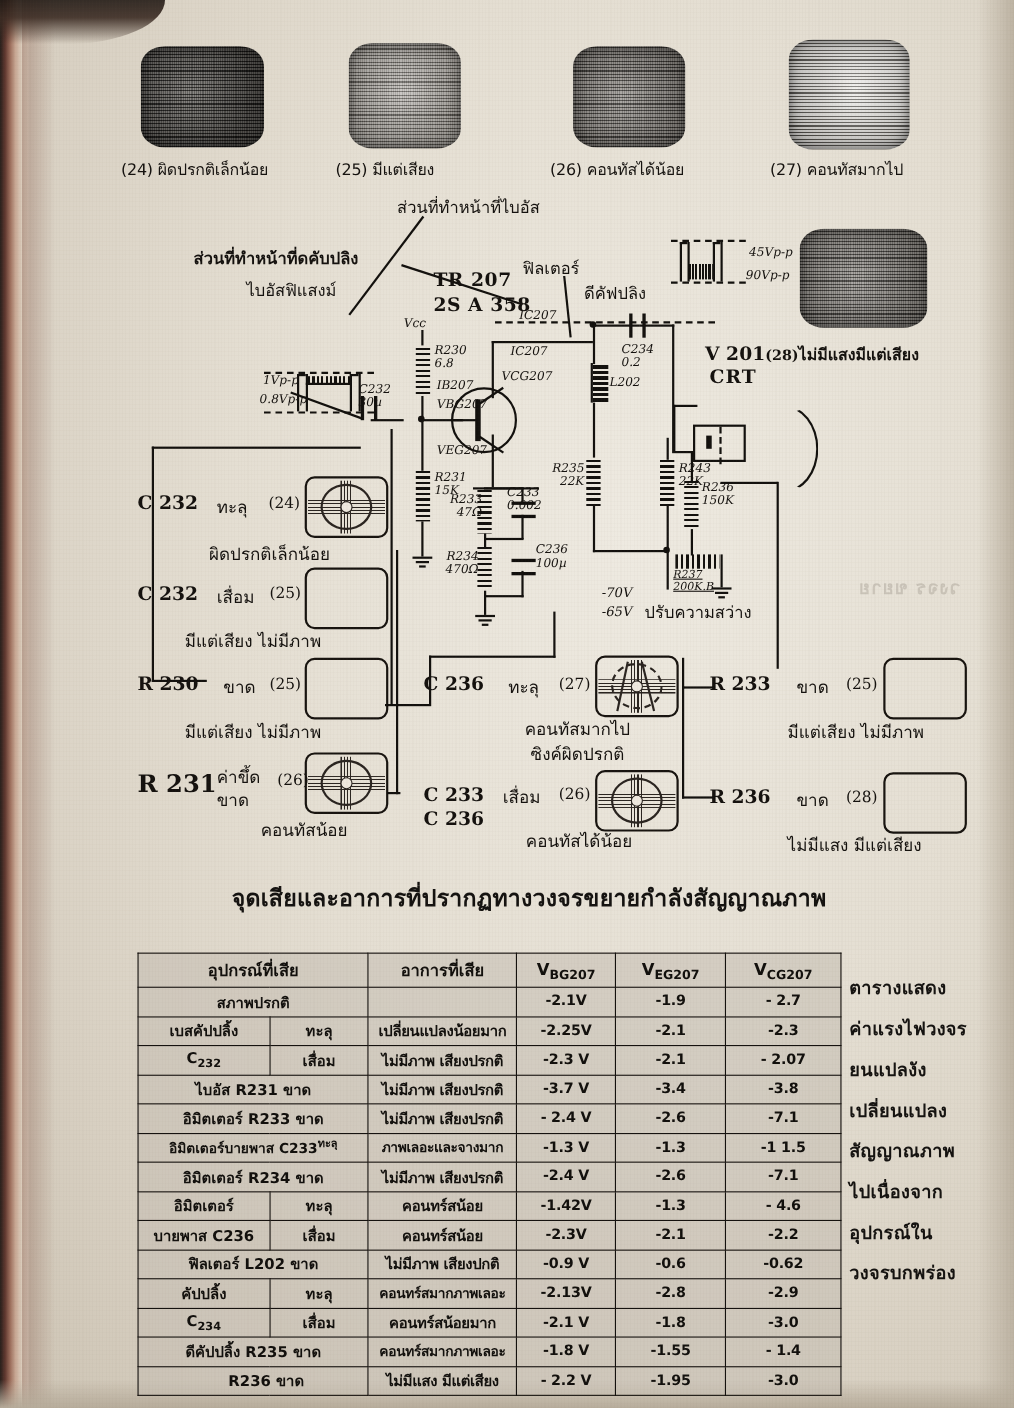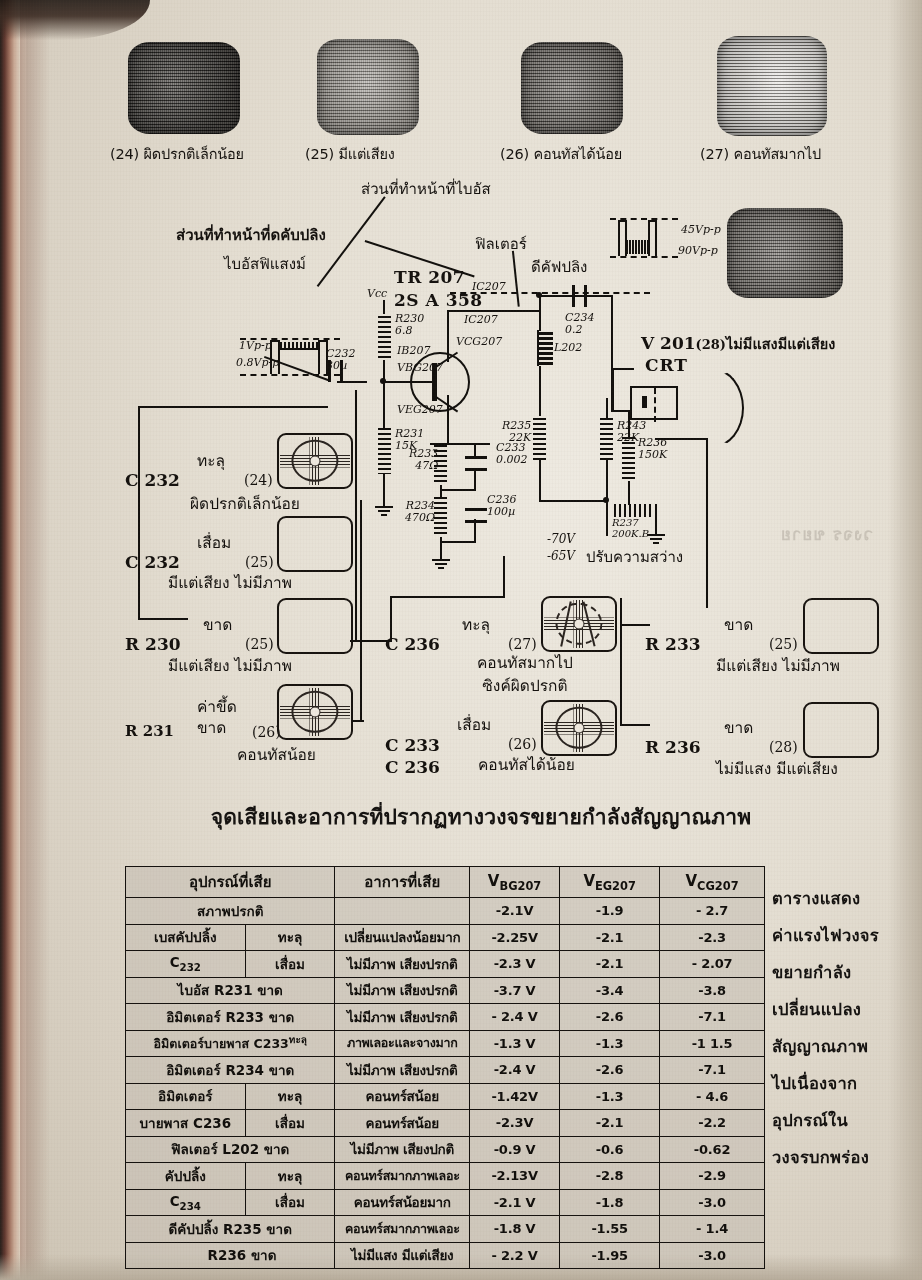--- a/index.html
+++ b/index.html
@@ -39,21 +39,21 @@
   }
   #grain{
     position:absolute;inset:0;pointer-events:none;opacity:.30;
     background-image:
       repeating-linear-gradient(90deg, rgba(120,105,85,.10) 0 1px, rgba(255,255,255,0) 1px 3px),
       repeating-linear-gradient(0deg, rgba(120,105,85,.07) 0 1px, rgba(255,255,255,0) 1px 4px);
   }
 
   .abs{position:absolute;}
   .th{font-family:"DejaVu Sans","Liberation Sans",sans-serif;color:#14110e;}
-  .serif{font-family:"DejaVu Serif","Liberation Serif",serif;color:#14110e;margin-top:22px;}
+  .serif{font-family:"DejaVu Serif","Liberation Serif",serif;color:#14110e;}
 
   
   .tvphoto{
     position:absolute;border-radius:22px/18px;
     background-color:#4a4742;
     background-image:
       repeating-linear-gradient(0deg, rgba(0,0,0,.55) 0 1px, rgba(255,255,255,.10) 1px 3px),
       repeating-linear-gradient(90deg, rgba(0,0,0,.30) 0 1px, rgba(255,255,255,.06) 1px 2px),
       radial-gradient(circle at 40% 45%, rgba(255,255,255,.25), rgba(0,0,0,.35) 70%);
     box-shadow:inset 0 0 12px rgba(0,0,0,.55);
@@ -304,21 +304,21 @@
   </div>
   <div class="wire wv" style="left:440px;top:485px;height:14px;"></div>
   <div class="wire wv" style="left:440px;top:537px;height:22px;"></div>
   <div class="gnd" style="left:432px;top:559px;">
     <i style="top:0;width:18px;"></i>
       <i style="top:4px;left:3px;width:12px;"></i>
       <i style="top:8px;left:6px;width:6px;"></i>
   </div>
 
   <div class="capv" style="left:465px;top:456px;"></div>
-  <div class="lbl" style="left:496px;top:442px;">
+  <div class="lbl" style="left:461px;top:442px;">
     <b>C233</b><br><b>0.002</b>
   </div>
   <div class="wire wh" style="left:440px;top:443px;width:36px;"></div>
   <div class="wire wv" style="left:474px;top:443px;height:15px;"></div>
   <div class="wire wv" style="left:474px;top:468px;height:22px;"></div>
   <div class="wire wh" style="left:440px;top:489px;width:36px;"></div>
 
   <div class="capv" style="left:465px;top:508px;"></div>
   <div class="lbl" style="left:487px;top:494px;">
     <b>C236</b><br><b>100µ</b>
@@ -367,21 +367,21 @@
   <div class="lbl" style="left:547px;top:550px;font-size:12px;">-65V</div>
 
   <div class="res" style="left:622px;top:437px;height:44px;"></div>
   <div class="lbl" style="left:638px;top:437px;">
     <b>R236</b><br><b>150K</b>
   </div>
   <div class="wire wv" style="left:628px;top:410px;height:28px;"></div>
   <div class="wire wh" style="left:611px;top:410px;width:20px;"></div>
   <div class="wire wv" style="left:628px;top:481px;height:24px;"></div>
   <div class="resh" style="left:614px;top:504px;width:40px;"></div>
-  <div class="lbl" style="left:612px;top:518px;font-size:10px;">
+  <div class="lbl" style="left:612px;top:518px;font-size:10px;text-decoration:underline;">
     <b>R237</b><br><b>200K.B</b>
   </div>
   <div class="wire wv" style="left:655px;top:504px;height:30px;"></div>
   <div class="gnd" style="left:647px;top:534px;">
     <i style="top:0;width:18px;"></i>
       <i style="top:4px;left:3px;width:12px;"></i>
       <i style="top:8px;left:6px;width:6px;"></i>
   </div>
   <div class="abs th" style="left:586px;top:545px;font-size:15px;white-space:nowrap;">ปรับความสว่าง</div>
 
@@ -406,21 +406,21 @@
   <div class="abs serif" style="left:245px;top:532px;font-size:14px;">(25)</div>
   <div class="rbox" style="left:277px;top:516px;width:72px;height:52px;"></div>
   <div class="abs th" style="left:168px;top:570px;font-size:15.5px;white-space:nowrap;">มีแต่เสียง ไม่มีภาพ</div>
 
   <div class="abs serif" style="left:125px;top:612px;font-size:17px;font-weight:bold;">R 230</div>
   <div class="abs th" style="left:203px;top:612px;font-size:15.5px;">ขาด</div>
   <div class="abs serif" style="left:245px;top:614px;font-size:14px;">(25)</div>
   <div class="rbox" style="left:277px;top:598px;width:72px;height:52px;"></div>
   <div class="abs th" style="left:168px;top:653px;font-size:15.5px;white-space:nowrap;">มีแต่เสียง ไม่มีภาพ</div>
 
-  <div class="abs serif" style="left:125px;top:700px;font-size:15px;font-weight:bold;">R 231</div>
+  <div class="abs serif" style="left:125px;top:700px;font-size:22px;font-weight:bold;">R 231</div>
   <div class="abs th" style="left:197px;top:697px;font-size:15.5px;white-space:pre-line;line-height:21px;">ค่าขึ้ด
 ขาด</div>
   <div class="abs serif" style="left:252px;top:702px;font-size:14px;">(26)</div>
   <div class="rastbox" style="left:277px;top:684px;width:72px;height:52px;">
     <div class="ring"></div>
       <div class="hbar"></div>
       <div class="vbar"></div>
       <div class="dot"></div>
   </div>
   <div class="abs th" style="left:237px;top:742px;font-size:15.5px;white-space:nowrap;">คอนทัสน้อย</div>
@@ -598,21 +598,21 @@
         <td class="vcell">- 2.2  V</td>
         <td class="vcell">-1.95</td>
         <td class="vcell">-3.0</td>
       </tr>
     </tbody>
   </table>
 
   <div class="sidecap th">
     <div>ตารางแสดง</div>
     <div>ค่าแรงไฟวงจร</div>
-    <div>ขยายกำลัง</div>
+    <div>ยนแปลงัง</div>
     <div>เปลี่ยนแปลง</div>
     <div>สัญญาณภาพ</div>
     <div>ไปเนื่องจาก</div>
     <div>อุปกรณ์ใน</div>
     <div>วงจรบกพร่อง</div>
   </div>
 
   <div id="grain"></div>
 </div>
 

